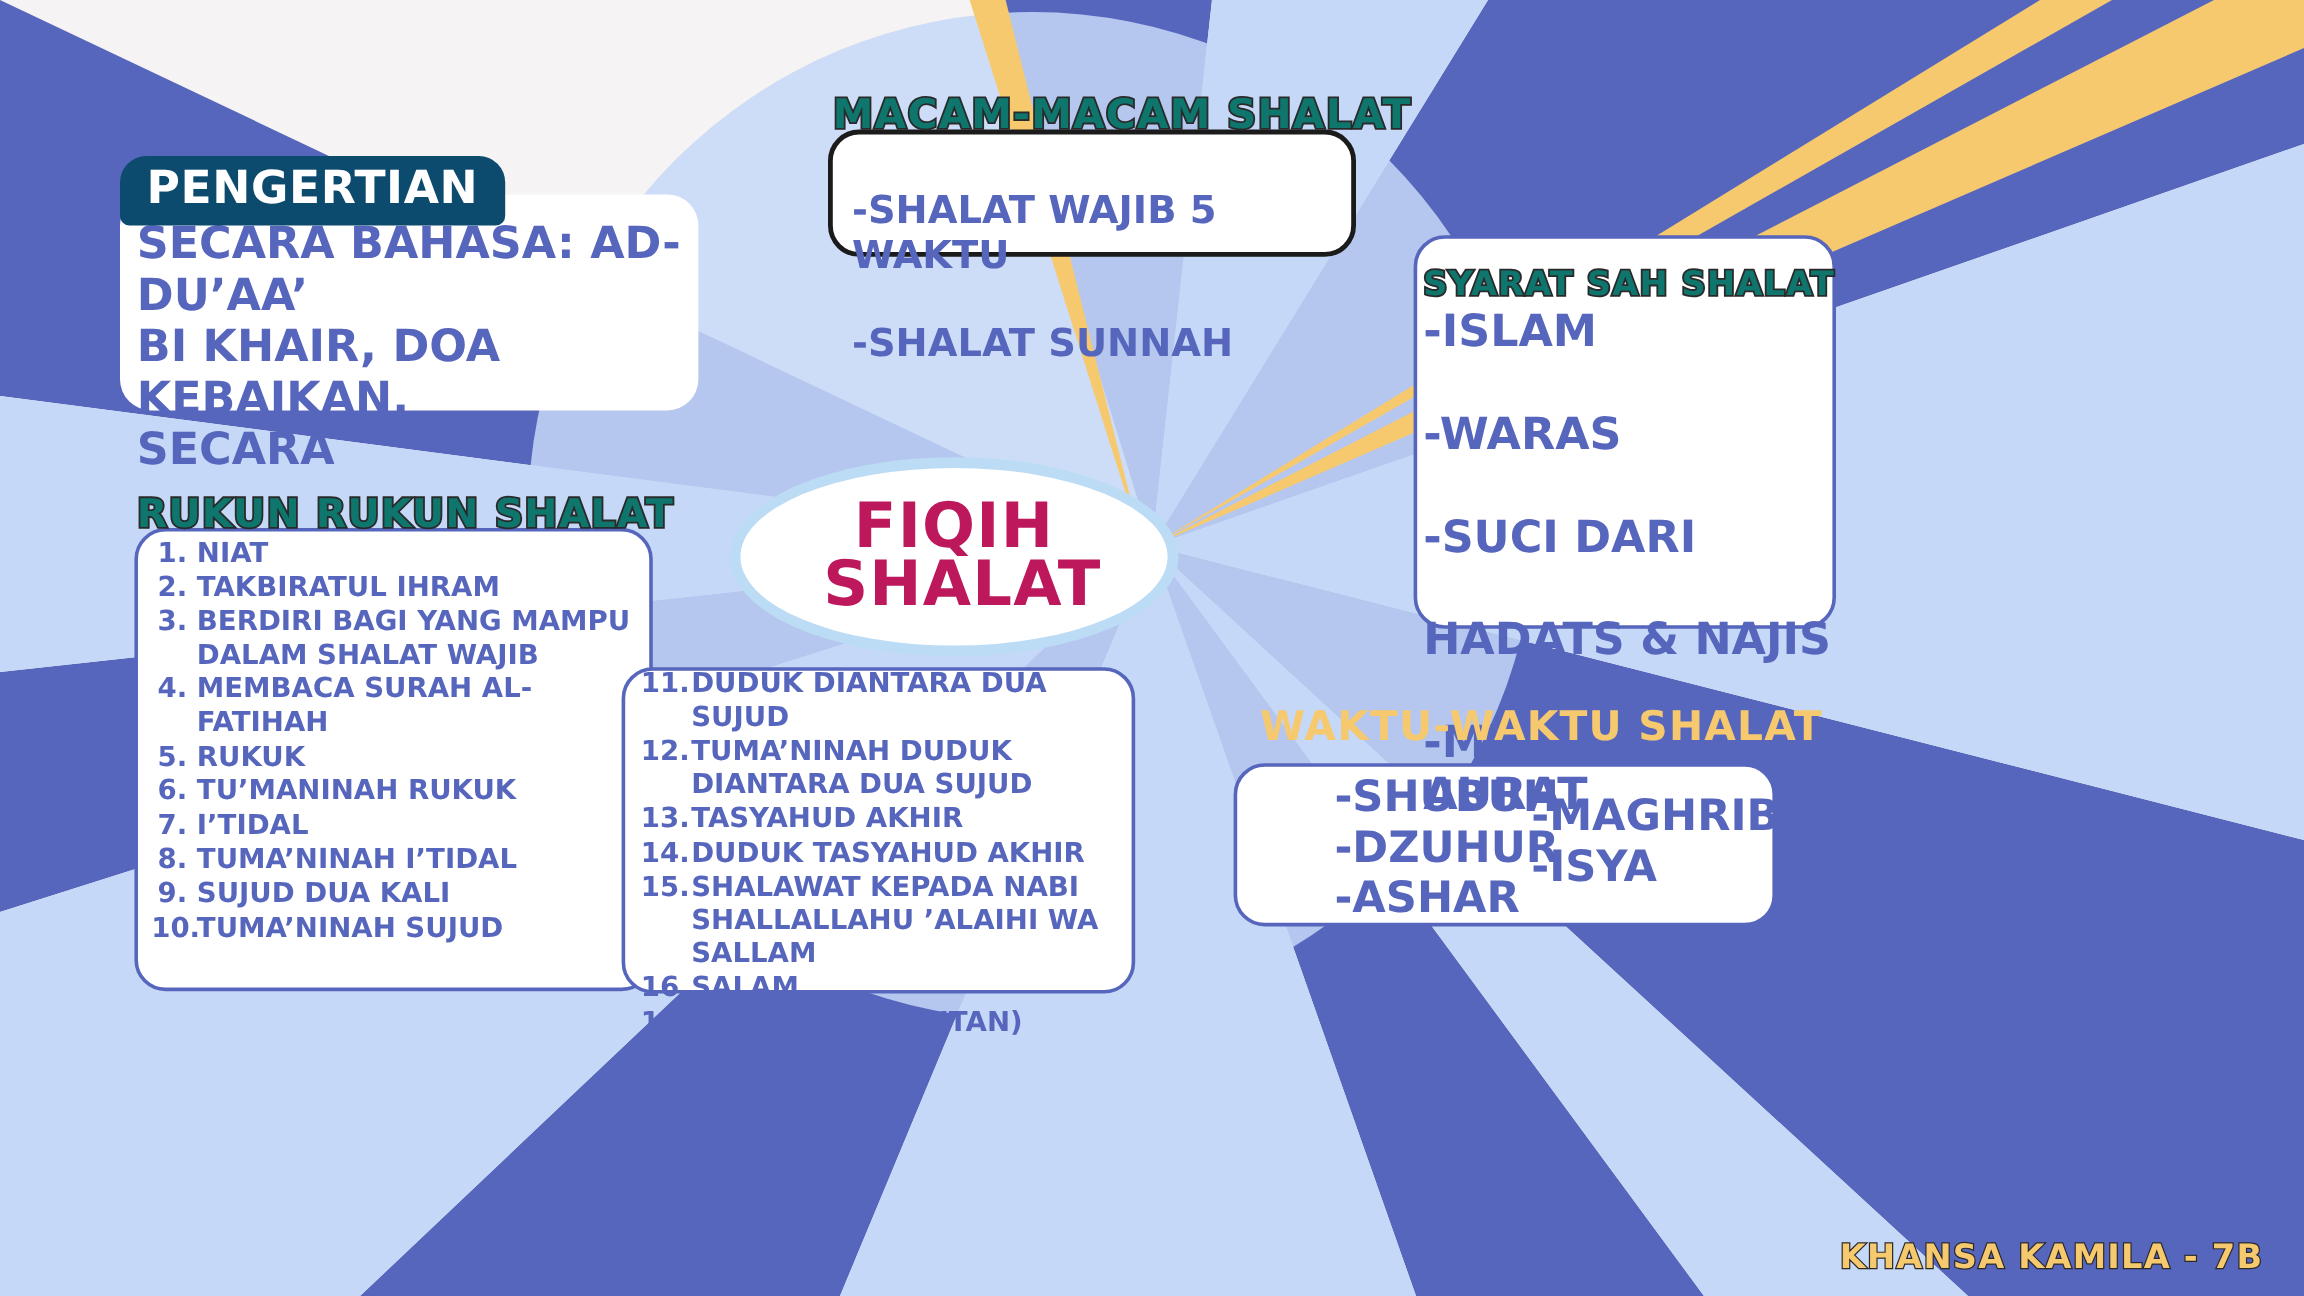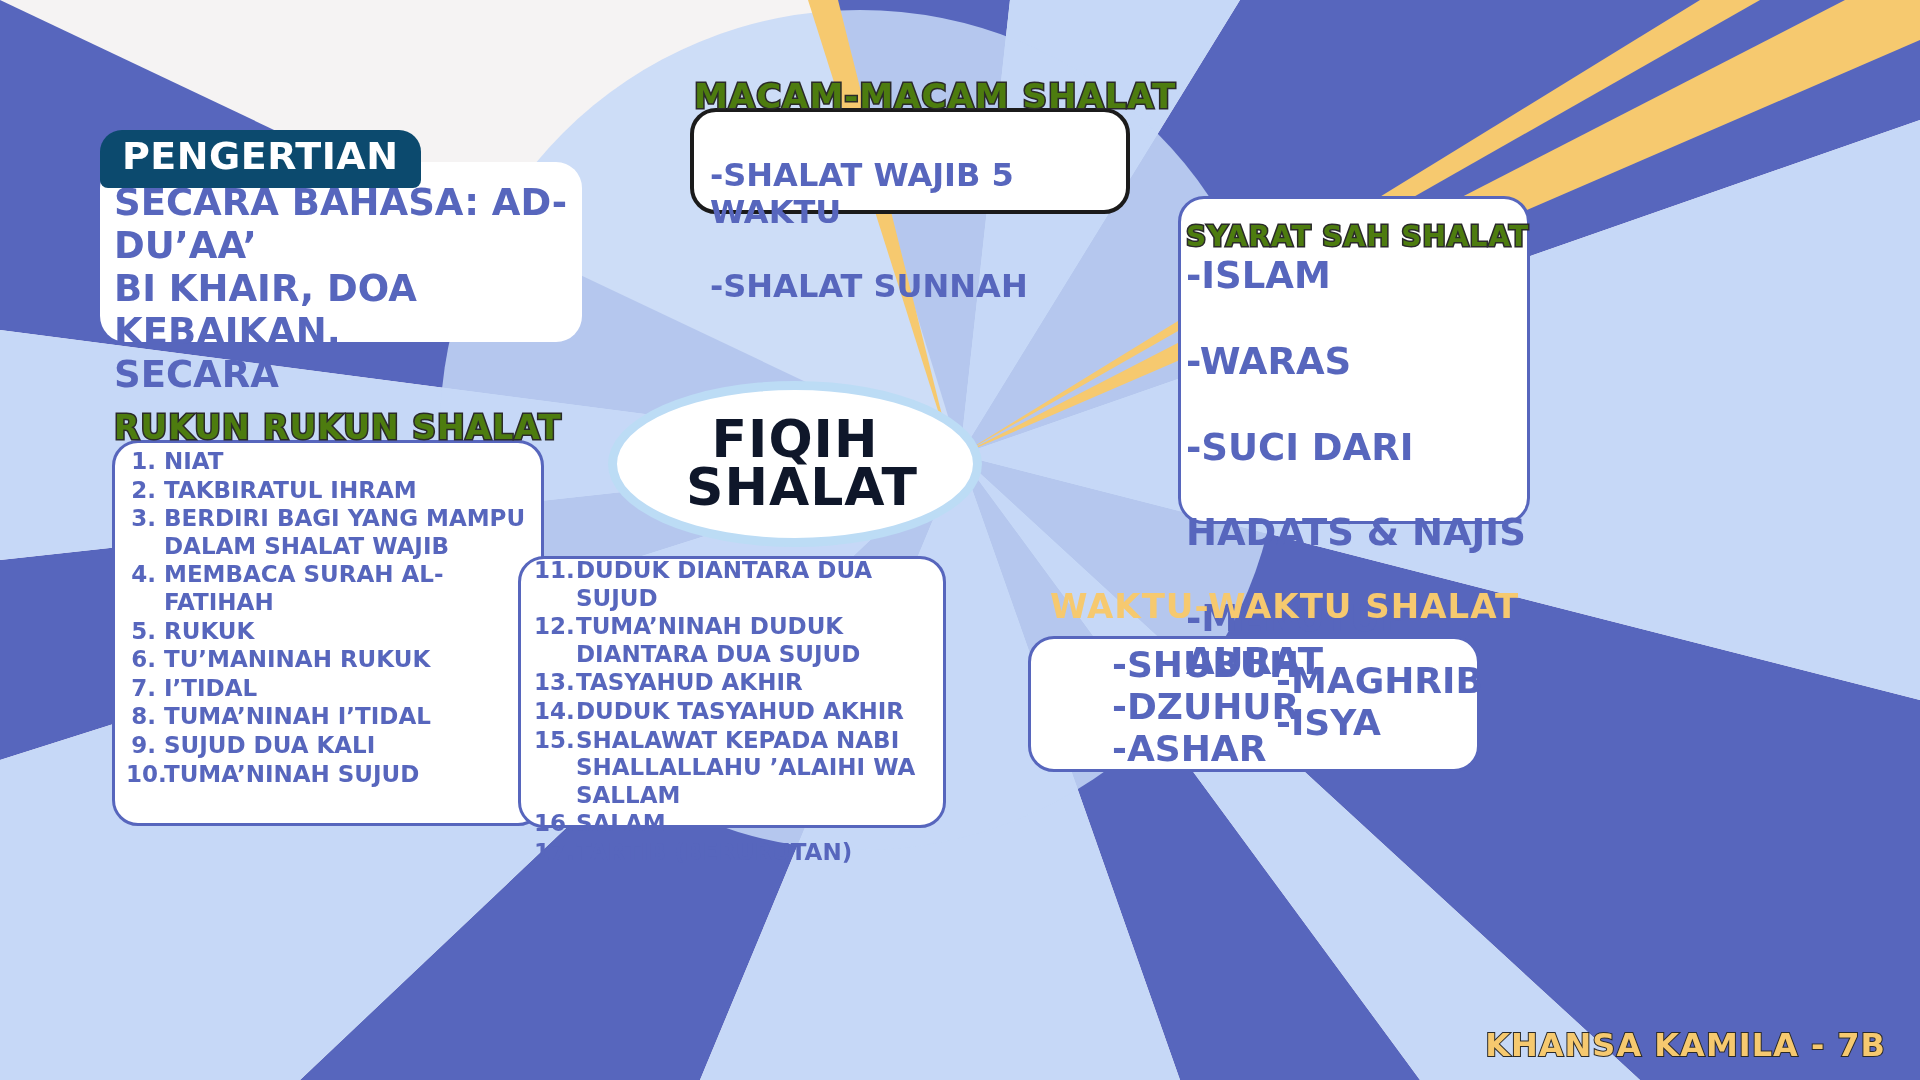--- a/index.html
+++ b/index.html
@@ -32,21 +32,21 @@
     position:absolute;z-index:7;
     color:#ffffff;
     background:#0c4a6e;
     border-radius:22px 22px 8px 8px;
     padding:4px 22px 10px 22px;
     font-weight:700;
     letter-spacing:.5px;
   }
   .head-gold{
     position:absolute;z-index:8;
-    color:#4d7c0f;
+    color:#0f766e;
     font-weight:700;
     letter-spacing:1px;
     -webkit-text-stroke:3px #2a2a2a;
     paint-order:stroke fill;
     white-space:nowrap;
   }
   .head-gold.nostroke{
     -webkit-text-stroke:0;
     color:#f6c96f;
   }
@@ -82,36 +82,36 @@
   
   #center-oval{
     position:absolute;z-index:9;
     left:608px;top:381px;width:356px;height:148px;
     background:#ffffff;
     border:9px solid #bcdcf5;
     border-radius:50%;
     display:flex;align-items:center;justify-content:center;
   }
   #center-oval .label{
-    color:#0f172a;
+    color:#be185d;
     font-weight:700;
     font-size:52px;
     line-height:.92;
     text-align:center;
     letter-spacing:1px;
   }
   #center-oval .l2{display:block;margin-left:14px;}
 
   
   #signature{
     position:absolute;z-index:9;
     right:34px;bottom:16px;
     color:#f6c96f;
     font-weight:700;
-    font-size:32px;
+    font-size:28px;
     letter-spacing:1px;
     -webkit-text-stroke:2px #2a2a2a;
     paint-order:stroke fill;
     white-space:nowrap;
     text-align:center;
   }
 
   
   #card-pengertian{left:100px;top:162px;width:482px;height:180px;}
   #head-pengertian{left:100px;top:130px;font-size:38px;}

